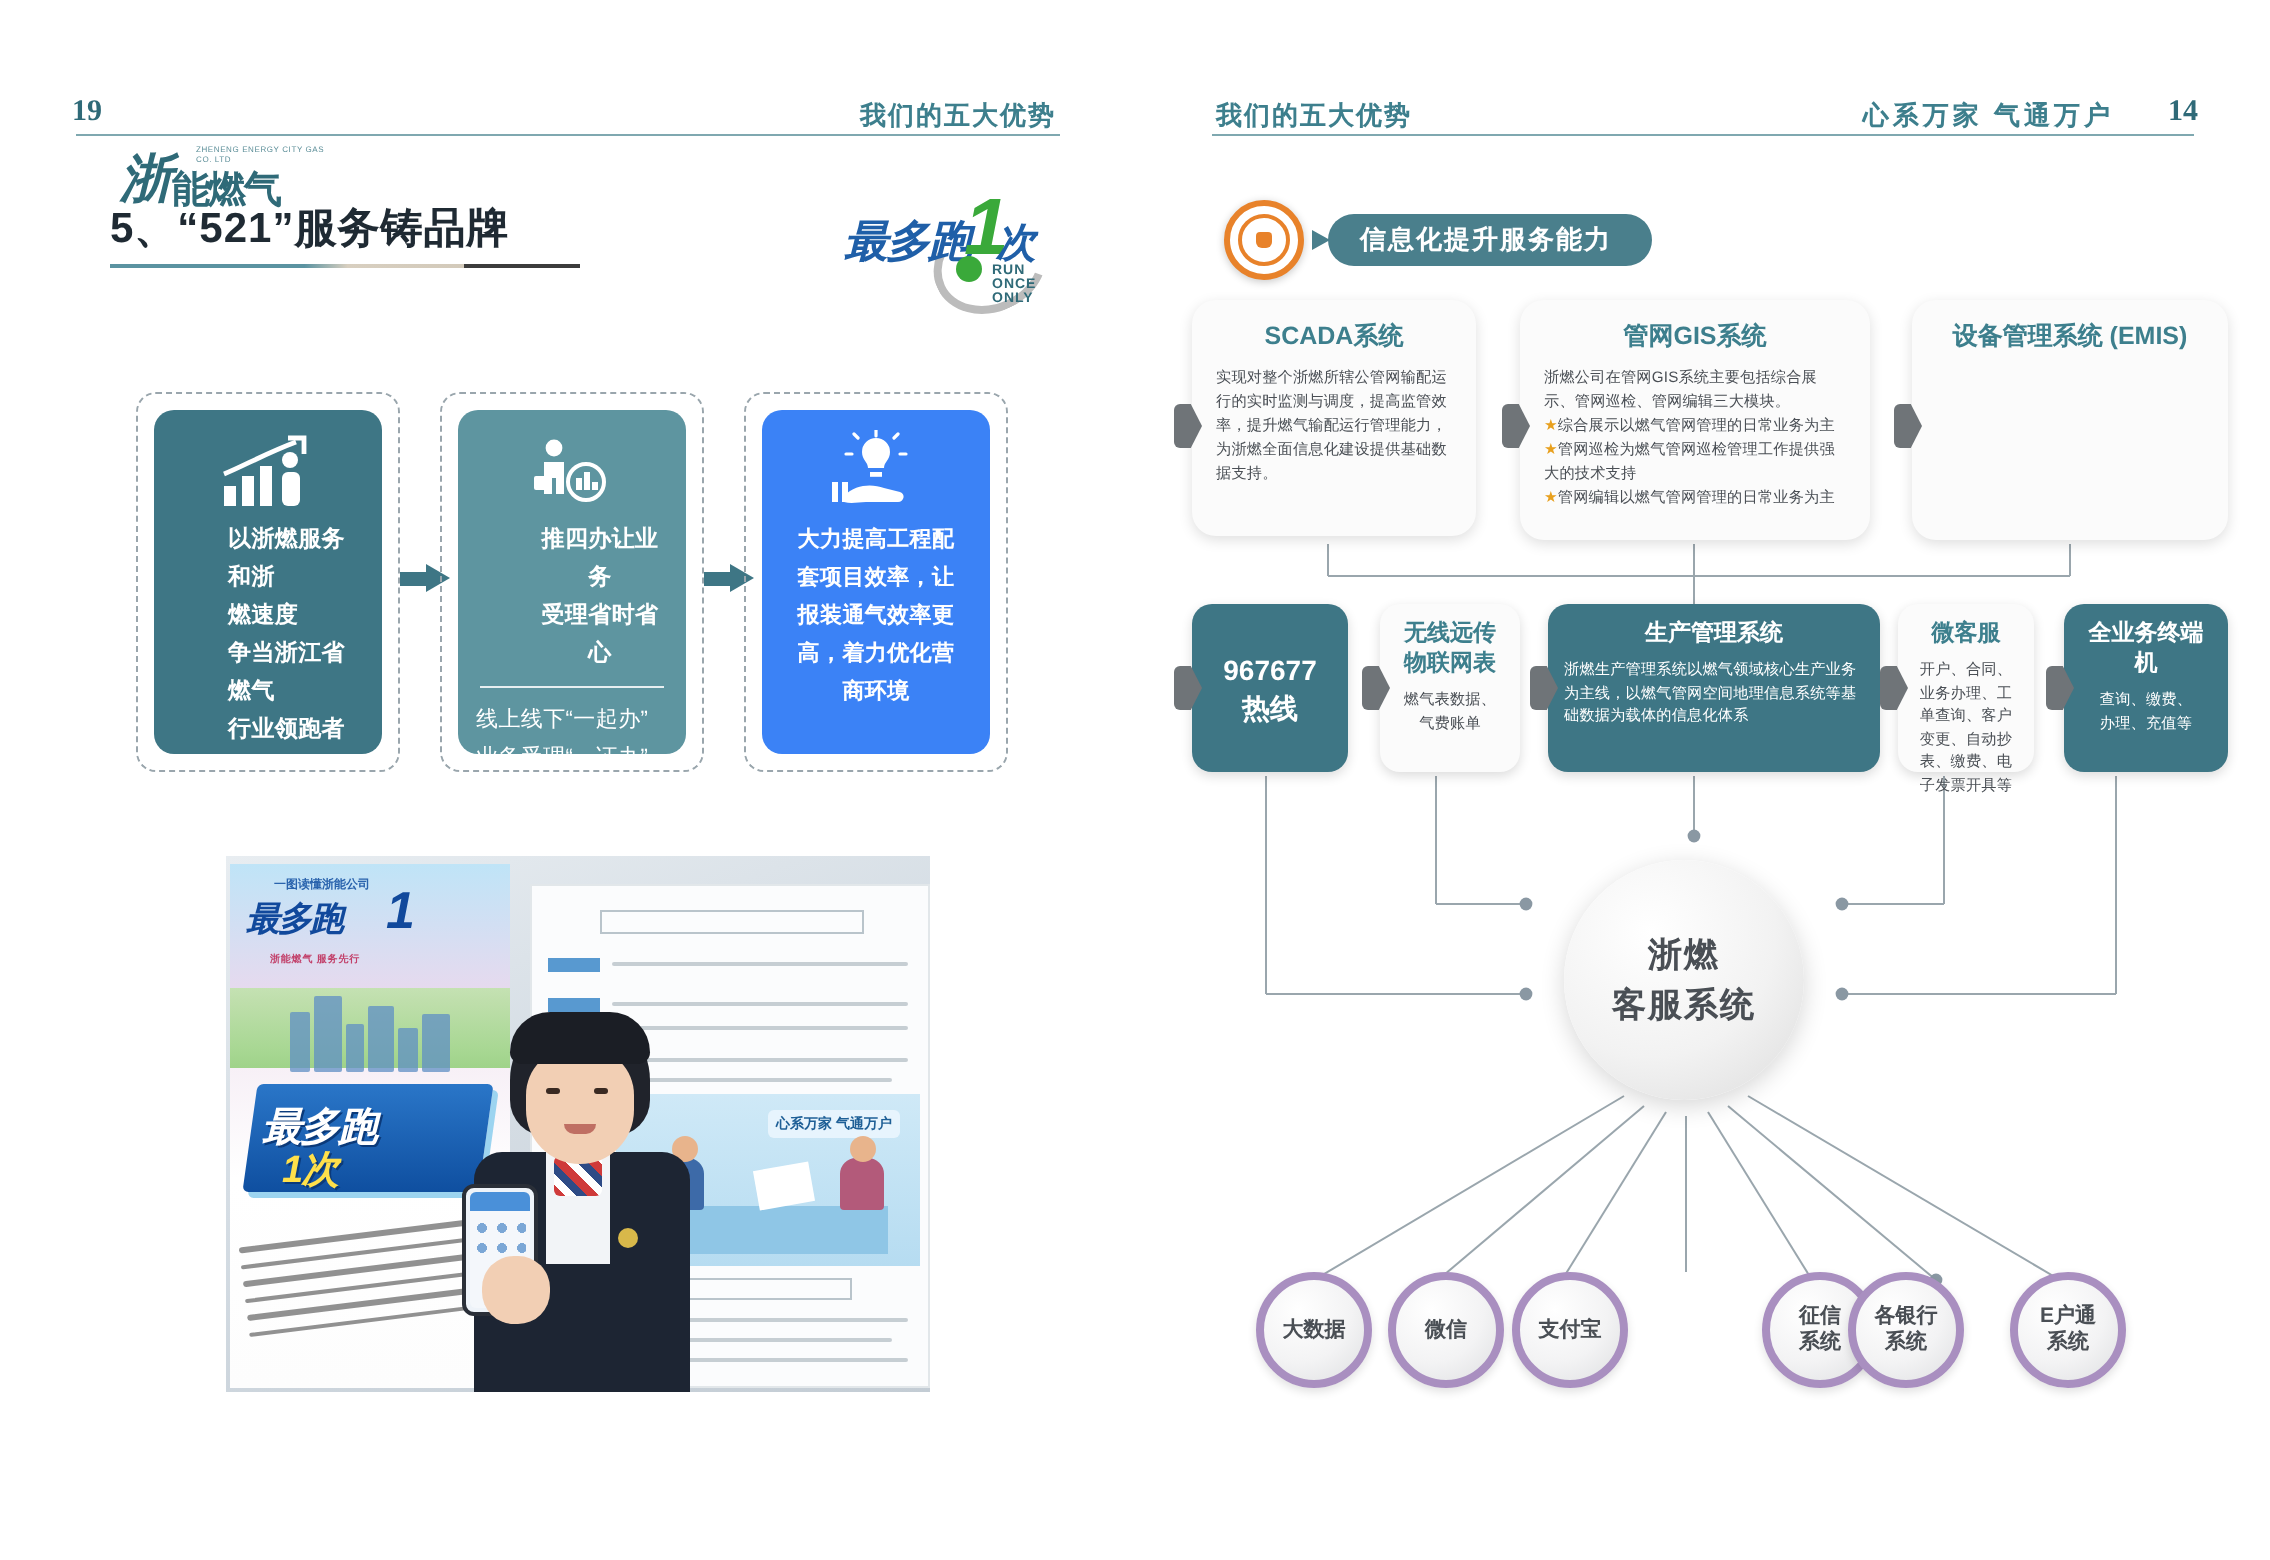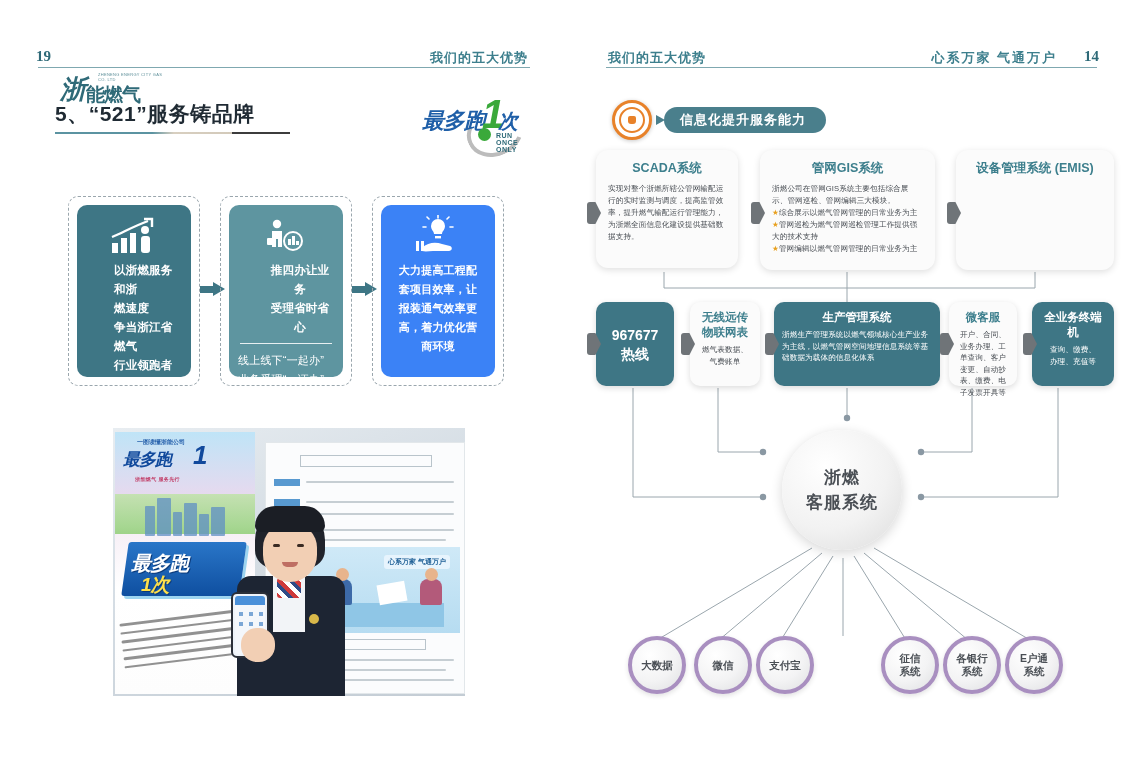--- a/index.html
+++ b/index.html
@@ -547,21 +547,21 @@
     </div>
     <div class="node" style="left:136px;">
       <span>支付宝</span>
     </div>
     <div class="node" style="left:261px;">
       <div>
         <div>征信</div>
         <div>系统</div>
       </div>
     </div>
-    <div class="node" style="left:323px;">
+    <div class="node" style="left:304px;">
       <div>
         <div>各银行</div>
         <div>系统</div>
       </div>
     </div>
     <div class="node" style="left:385px;">
       <div>
         <div>E户通</div>
         <div>系统</div>
       </div>

